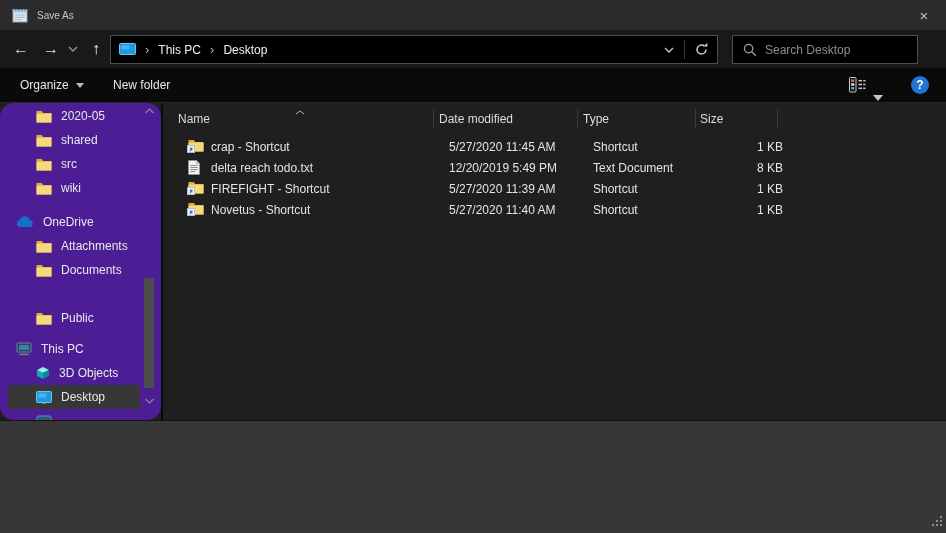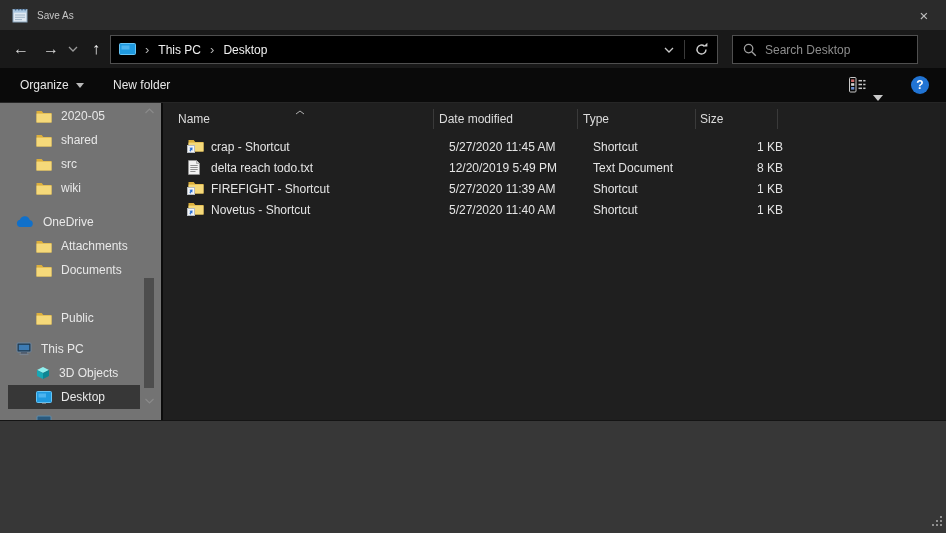--- a/index.html
+++ b/index.html
@@ -39,21 +39,21 @@
   .tb-organize { left:20px; }
   .tb-organize .tri { width:0; height:0; border-left:4px solid transparent; border-right:4px solid transparent; border-top:5px solid #b9b9b9; margin-left:7px; }
   .tb-newfolder { left:113px; }
   .tb-view { left:849px; top:9px; height:16px; }
   .tb-view-dd { left:873px; top:13px; }
   .tb-view-dd .tri { width:0; height:0; border-left:5px solid transparent; border-right:5px solid transparent; border-top:6px solid #c9c9c9; }
   .tb-help { left:911px; top:8px; width:18px; height:18px; border-radius:50%; background:#2174d4; color:#fff; font-size:12px; font-weight:bold; display:flex; align-items:center; justify-content:center; }
 
   
   .bodyarea { position:absolute; left:0; top:103px; width:946px; height:317px; }
-  .sidebar { position:absolute; left:0; top:0; width:161px; height:317px; background:#737373; overflow:hidden; }
+  .sidebar { position:absolute; left:0; top:0; width:161px; height:317px; background:#4c1d95; overflow:hidden;border-radius:14px; }
   .sidebar-divider { position:absolute; left:161px; top:0; width:2px; height:317px; background:#0b0b0b; }
   .side-item { position:absolute; left:0; width:142px; height:24px; display:flex; align-items:center; color:#e8e8e8; }
   .side-item .ic { flex:none; display:flex; }
   .side-item .lbl { margin-left:9px; white-space:nowrap; }
   .lvl1 { padding-left:16px; }
   .lvl2 { padding-left:36px; }
   .side-item.selected { background:#373737; left:8px; width:132px; padding-left:28px; }
   .side-scroll { position:absolute; left:142px; top:0; width:14px; height:317px; }
   .side-scroll .arr { position:absolute; left:2px; width:10px; height:8px; display:flex; align-items:center; justify-content:center; }
   .side-scroll .thumb { position:absolute; left:2px; top:175px; width:10px; height:110px; background:#4d4d4d; }

